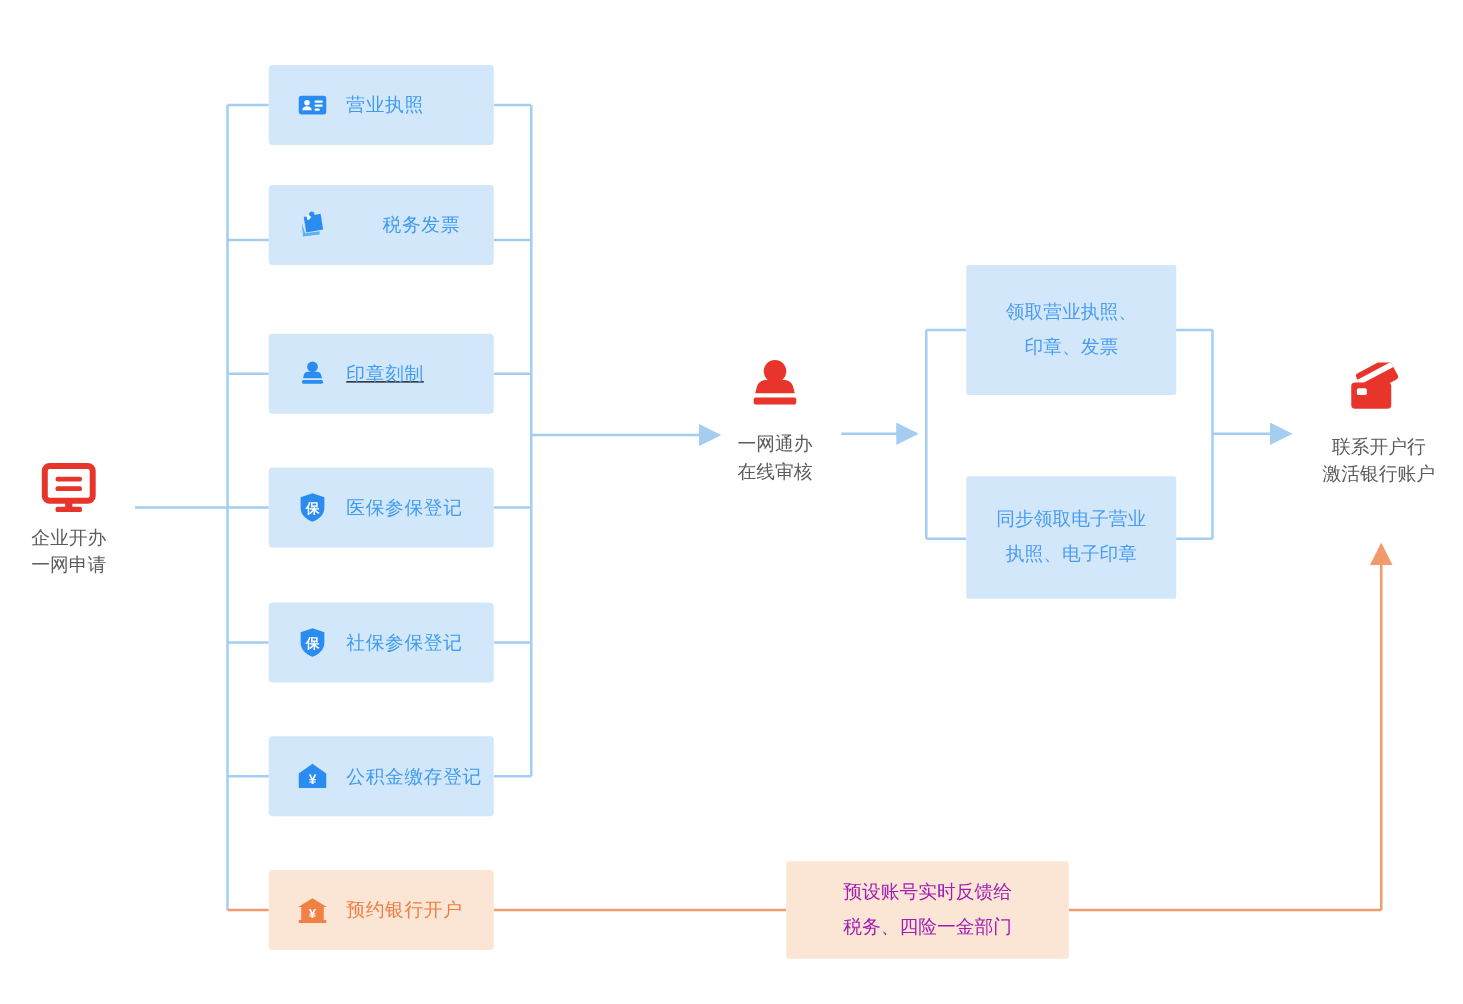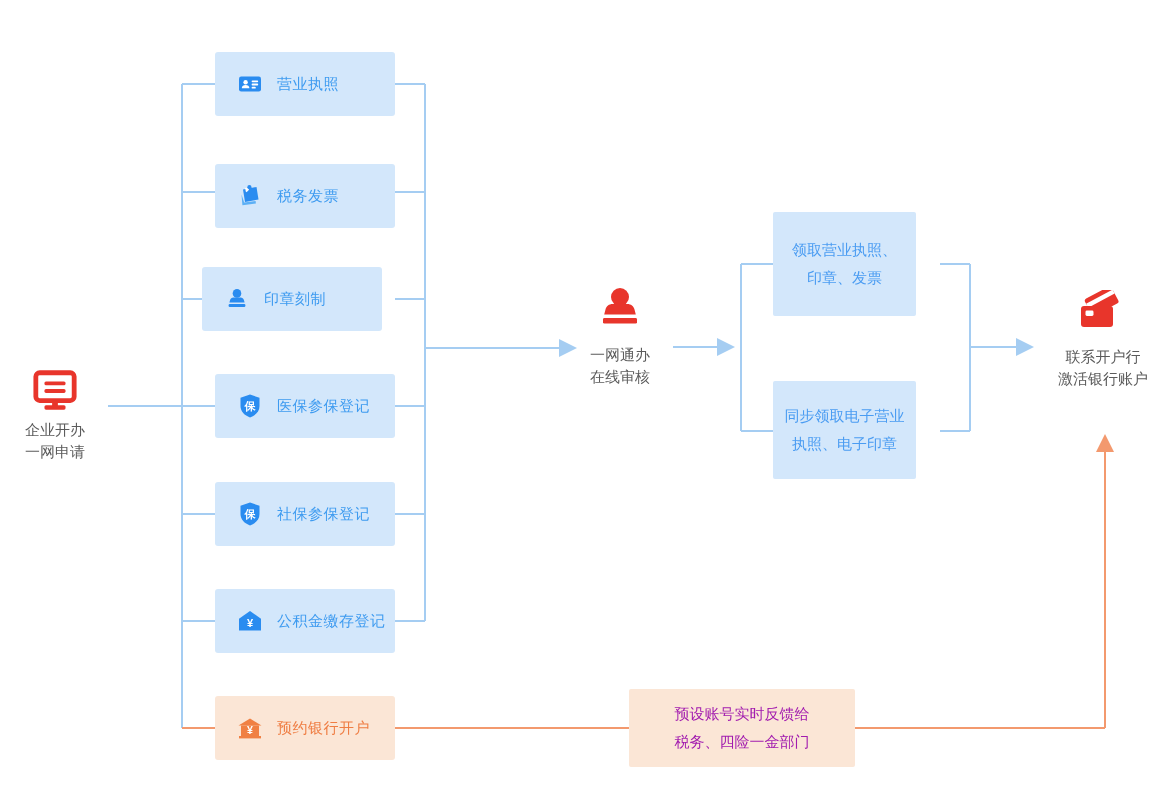--- a/index.html
+++ b/index.html
@@ -83,21 +83,21 @@
   .task.blue .tlabel {
     color: #3e9bf0;
   }
   .task.orange .tlabel {
     color: #ef7d43;
     font-family: Liberation Serif, serif;
   }
 
   
   .panel {
-    width: 143px;
+    width: 168px;
     border-radius: 2px;
     background: #d3e7fb;
     display: flex;
     align-items: center;
     justify-content: center;
     text-align: center;
     padding: 0 10px;
     box-sizing: border-box;
   }
   .panel .ptext {
@@ -200,33 +200,33 @@
         <circle cx="7.6" cy="10.2" r="2.2" fill="#ffffff"></circle>
         <path d="M3.8 16.2c0-2.1 1.7-3.2 3.8-3.2s3.8 1.1 3.8 3.2z" fill="#ffffff"></path>
         <rect x="13.6" y="8.4" width="6.6" height="1.8" rx="0.9" fill="#ffffff"></rect>
         <rect x="13.6" y="11.6" width="6.6" height="1.8" rx="0.9" fill="#ffffff"></rect>
         <rect x="13.6" y="14.8" width="4.2" height="1.8" rx="0.9" fill="#ffffff"></rect>
       </svg>
     </span>
     <span class="tlabel">营业执照</span>
   </div>
 
-  <div class="node task blue" style="left:215px; top:164px;">
+  <div class="node task blue" style="left:215px; top:148px;gap:29px;">
     <span class="ticon">
       <svg width="26" height="26" viewBox="0 0 26 26" aria-hidden="true">
         <path d="M6 6.5 L19.5 4 L21.5 16.5 L8 19 Z" fill="#2a8cf0"></path>
         <path d="M12.2 4.6c0 2.4-1.2 4.1-3.2 4.6l-1-4.1z" fill="#ffffff"></path>
         <circle cx="12.4" cy="4.2" r="2.1" fill="#2a8cf0"></circle>
         <path d="M4.5 11.5 L7.2 19.6 L18.6 18 L18.9 20.6 L5.4 22.2 Z" fill="#5cb0f5"></path>
       </svg>
     </span>
     <span class="tlabel">税务发票</span>
   </div>
 
-  <div class="node task blue" style="left:202px; top:267px;">
+  <div class="node task blue" style="left:215px; top:267px;text-decoration:underline;">
     <span class="ticon">
       <svg width="24" height="24" viewBox="0 0 24 24" aria-hidden="true">
         <circle cx="12" cy="6.4" r="4.3" fill="#2a8cf0"></circle>
         <path d="M8.4 10.4h7.2c1.6 0 2.9 1 3.3 2.5l.7 2.6H4.4l.7-2.6c.4-1.5 1.7-2.5 3.3-2.5z" fill="#2a8cf0"></path>
         <rect x="3.6" y="17" width="16.8" height="2.9" rx="1.2" fill="#2a8cf0"></rect>
       </svg>
     </span>
     <span class="tlabel">印章刻制</span>
   </div>
 

